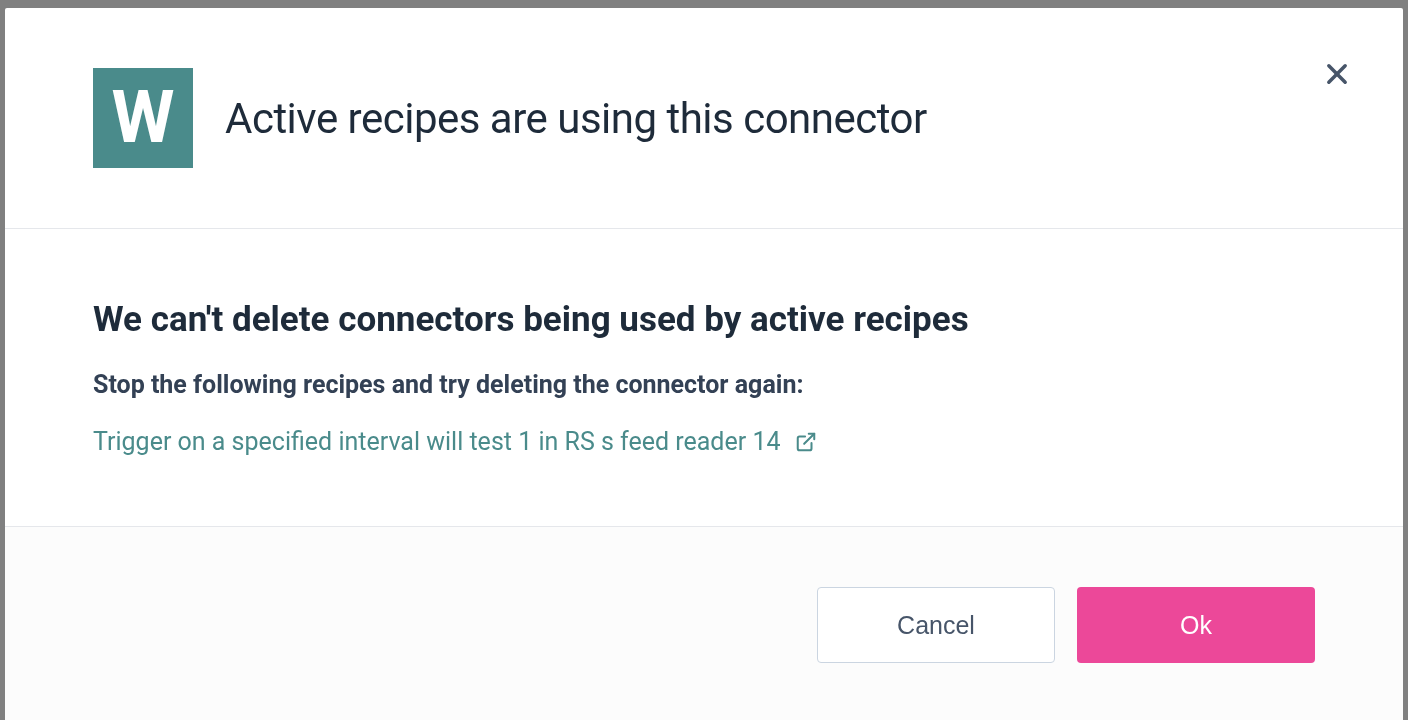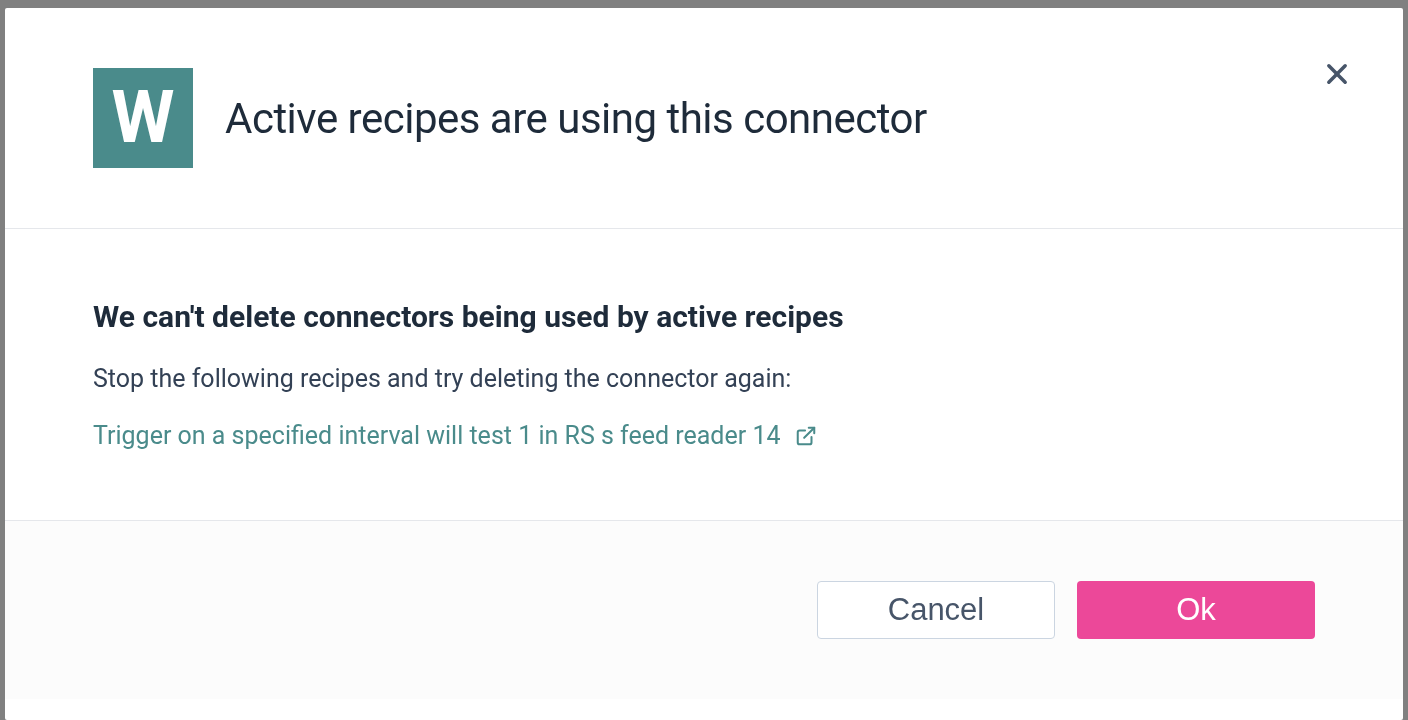--- a/index.html
+++ b/index.html
@@ -68,28 +68,28 @@
       color: #475569;
     }
     .close-button svg {
       width: 28px;
       height: 28px;
     }
     .modal-body {
       padding: 70px 88px 70px 88px;
     }
     .body-heading {
-      font-size: 30px;
+      font-size: 35px;
       font-weight: 700;
       color: #1e2b3a;
       margin-bottom: 30px;
     }
     .body-instruction {
       font-size: 25px;
-      font-weight: 400;
+      font-weight: 700;
       color: #334155;
       margin-bottom: 28px;
     }
     .recipe-link {
       font-size: 25px;
       color: #4a8b8b;
       text-decoration: none;
       display: inline-flex;
       align-items: center;
       gap: 14px;
@@ -102,23 +102,23 @@
     .modal-footer {
       border-top: 1px solid #e5e7eb;
       background-color: #fcfcfc;
       padding: 60px 88px;
       display: flex;
       justify-content: flex-end;
       gap: 22px;
     }
     .btn {
       padding: 0 52px;
-      height: 58px;
+      height: 76px;
       min-width: 238px;
-      font-size: 31px;
+      font-size: 25px;
       font-weight: 500;
       border-radius: 4px;
       cursor: pointer;
       display: inline-flex;
       align-items: center;
       justify-content: center;
     }
     .btn-cancel {
       background-color: #ffffff;
       color: #475569;

